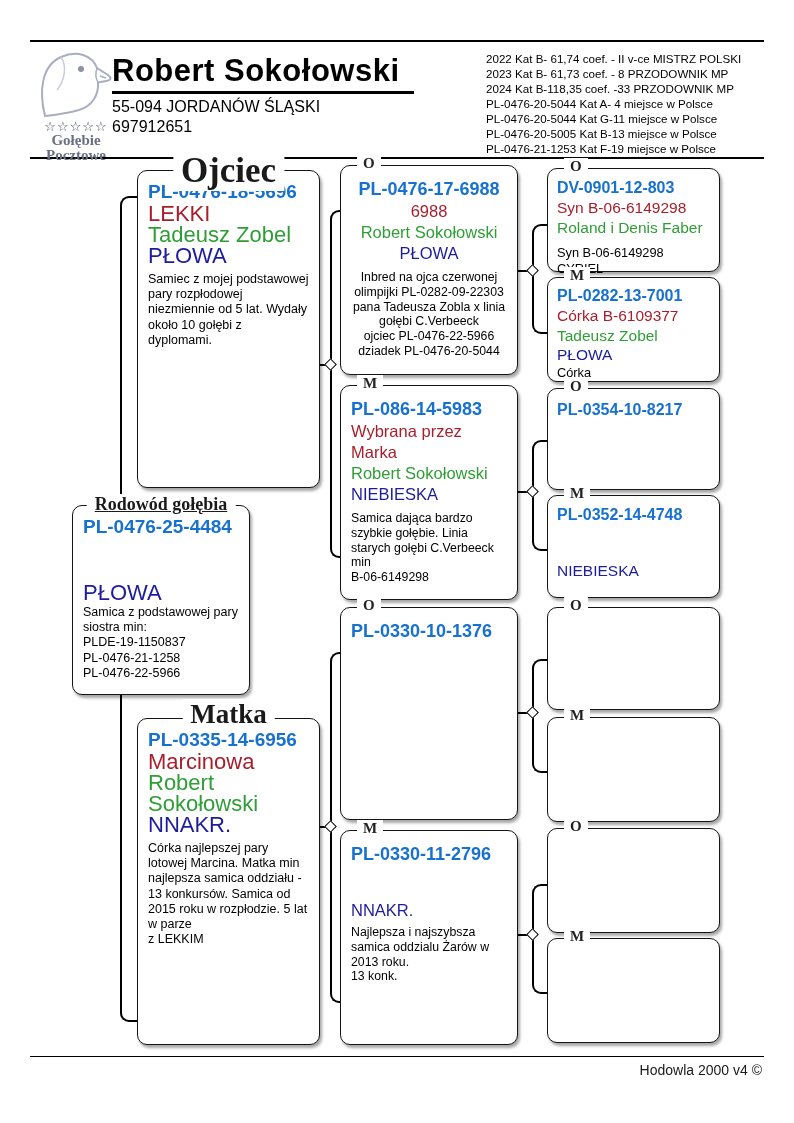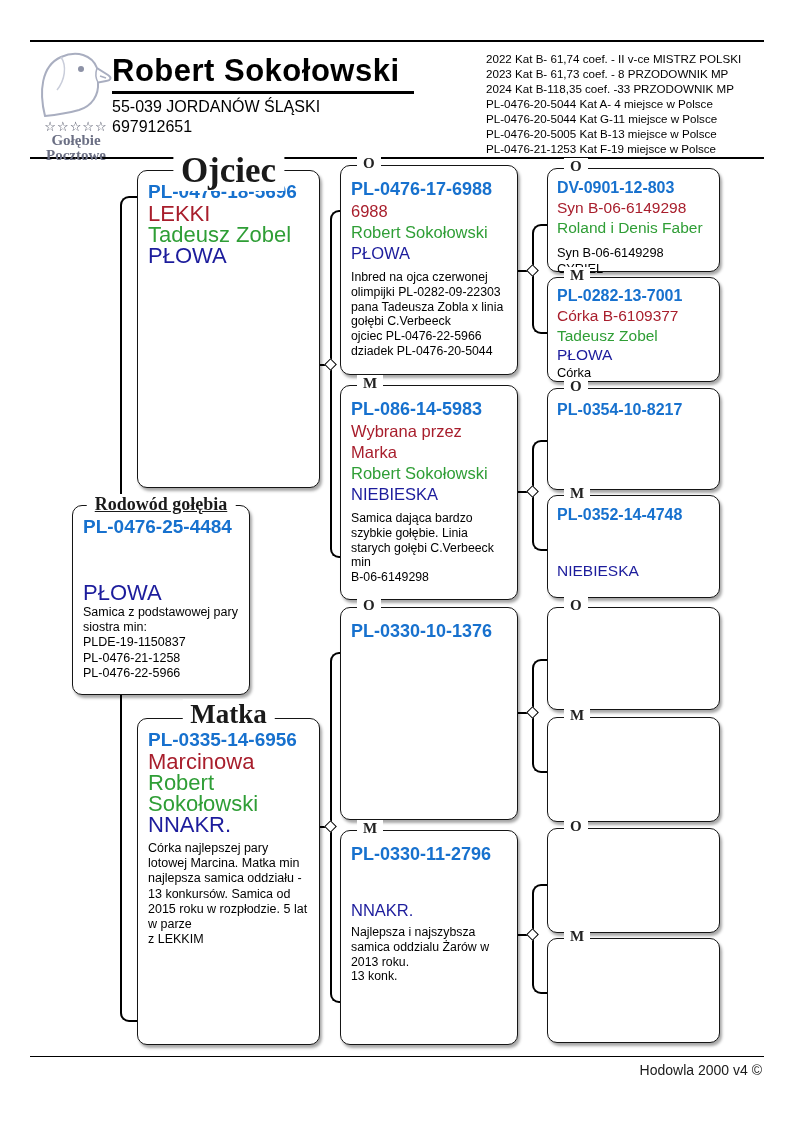--- a/index.html
+++ b/index.html
@@ -67,21 +67,21 @@
       <circle cx="44" cy="19" r="3" fill="#8d92a6"></circle>
       <path d="M63,26 L69,28" stroke="#a9aec0" stroke-width="1.5"></path>
     </svg>
     <div class="stars">☆☆☆☆☆</div>
     <div class="brand">Gołębie</div>
     <div class="brand">Pocztowe</div>
   </div>
 
   <div id="owner-name">Robert Sokołowski</div>
   <div id="owner-address">
-    <div>55-039 JORDANÓW ŚLĄSKI</div>
+    <div>55-094 JORDANÓW ŚLĄSKI</div>
     <div>697912651</div>
   </div>
 
   <div id="achievements">
     <div>2022 Kat B- 61,74 coef. - II v-ce MISTRZ POLSKI</div>
     <div>2023 Kat B- 61,73 coef. - 8 PRZODOWNIK MP</div>
     <div>2024 Kat B-118,35 coef. -33 PRZODOWNIK MP</div>
     <div>PL-0476-20-5044  Kat A-  4 miejsce w Polsce</div>
     <div>PL-0476-20-5044  Kat G-11 miejsce w Polsce</div>
     <div>PL-0476-20-5005  Kat B-13 miejsce w Polsce</div>
@@ -114,20 +114,21 @@
   <div class="bracket" style="left:532px;top:884px;width:15px;height:106px;"></div>
   <div class="diamond" style="left:528px;top:930px;"></div>
 
   <div class="pbox main" style="left:137px;top:170px;width:183px;height:318px;">
     <div class="box-title" style="top:-20px;font-size:35px;">Ojciec</div>
     <div class="pad">
       <div class="r">PL-0476-18-5696</div>
       <div class="n">LEKKI</div>
       <div class="b">Tadeusz Zobel</div>
       <div class="c">PŁOWA</div>
+      <div class="d">Samiec z mojej podstawowej pary rozpłodowej niezmiennie od 5 lat. Wydały około 10 gołębi z dyplomami.</div>
     </div>
   </div>
 
   <div class="pbox main" style="left:72px;top:505px;width:178px;height:190px;">
     <div class="box-title" style="top:-12px;font-size:18px;text-decoration:underline;">Rodowód gołębia</div>
     <div class="pad">
       <div class="r">PL-0476-25-4484</div>
       <div class="c" style="margin-top:44px;">PŁOWA</div>
       <div class="d" style="margin-top:2px;">Samica z podstawowej pary siostra min:
 PLDE-19-1150837
@@ -143,21 +144,21 @@
       <div class="n">Marcinowa</div>
       <div class="b">Robert Sokołowski</div>
       <div class="c">NNAKR.</div>
       <div class="d">Córka najlepszej pary lotowej Marcina. Matka min najlepsza samica oddziału - 13 konkursów. Samica od 2015 roku w rozpłodzie. 5 lat w parze
 z LEKKIM</div>
     </div>
   </div>
 
   <div class="pbox gp" style="left:340px;top:165px;width:178px;height:210px;">
     <div class="om-label">O</div>
-    <div class="pad" style="padding-top:12px;">
+    <div class="pad" style="padding-top:12px;text-align:center;">
       <div class="r">PL-0476-17-6988</div>
       <div class="n">6988</div>
       <div class="b">Robert Sokołowski</div>
       <div class="c">PŁOWA</div>
       <div class="d">Inbred na ojca czerwonej olimpijki PL-0282-09-22303 pana Tadeusza Zobla x linia gołębi C.Verbeeck
 ojciec PL-0476-22-5966
 dziadek PL-0476-20-5044</div>
     </div>
   </div>
 

